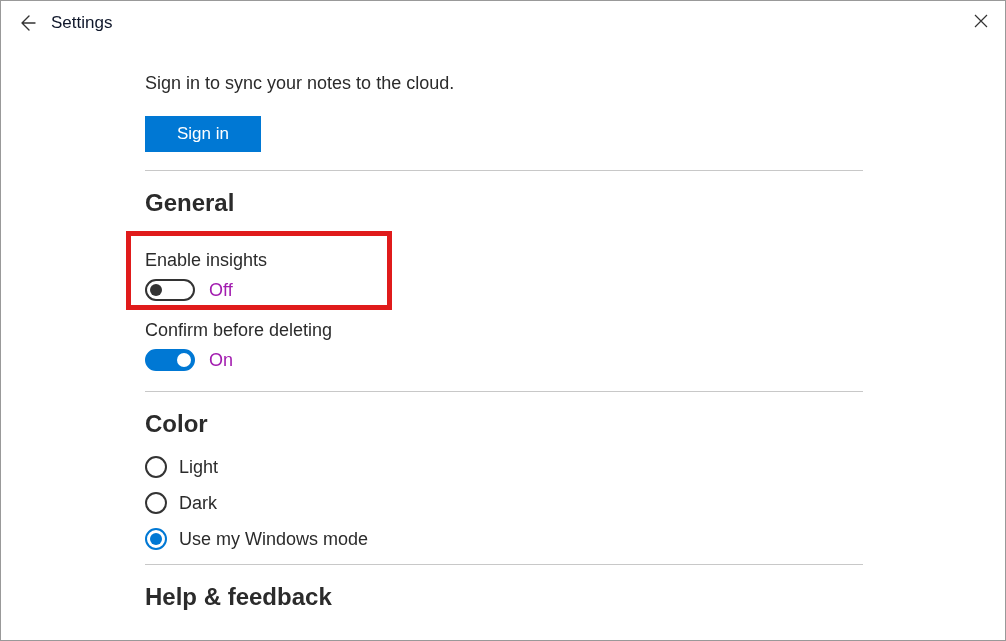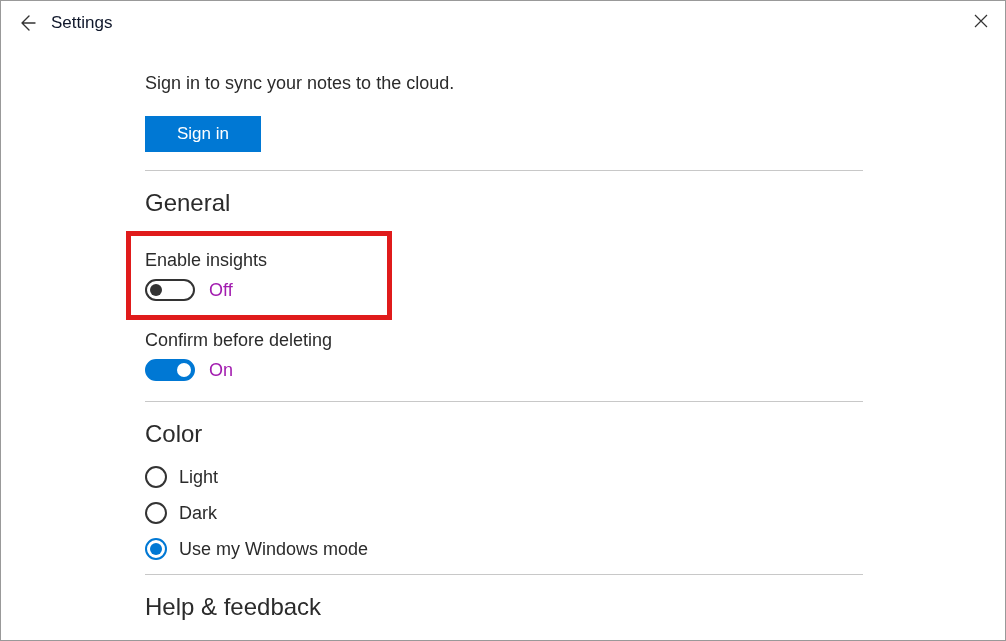--- a/index.html
+++ b/index.html
@@ -60,26 +60,26 @@
   hr.sep {
     border: none;
     border-top: 1px solid #c8c8c8;
     margin: 0 0 18px 0;
     width: 718px;
   }
   .section-heading {
     font-size: 24px;
     color: #2b2b2b;
     margin: 0 0 14px 0;
-    font-weight: 400;
+    font-weight: 700;
   }
   .highlight-box {
     border: 5px solid #e01b1b;
     display: inline-block;
-    padding: 14px 120px 14px 14px;
+    padding: 14px 120px 4px 14px;
     margin-left: -19px;
     margin-bottom: 10px;
   }
   .setting-label {
     font-size: 18px;
     color: #2b2b2b;
     margin-bottom: 8px;
   }
   .toggle-row {
     display: flex;

